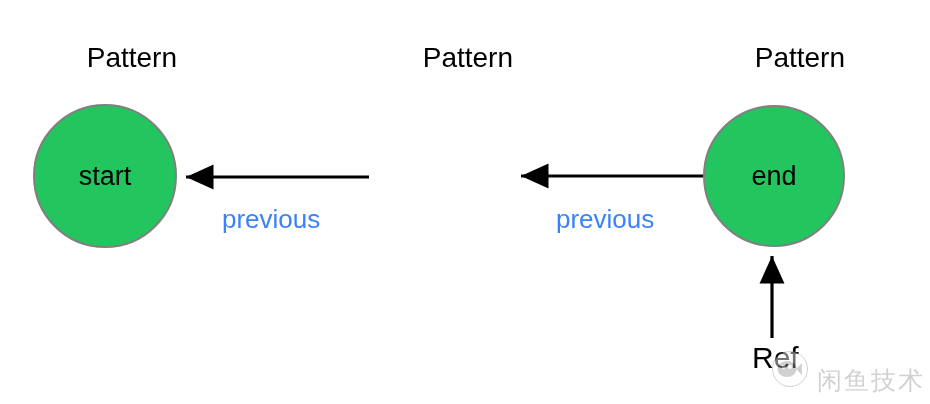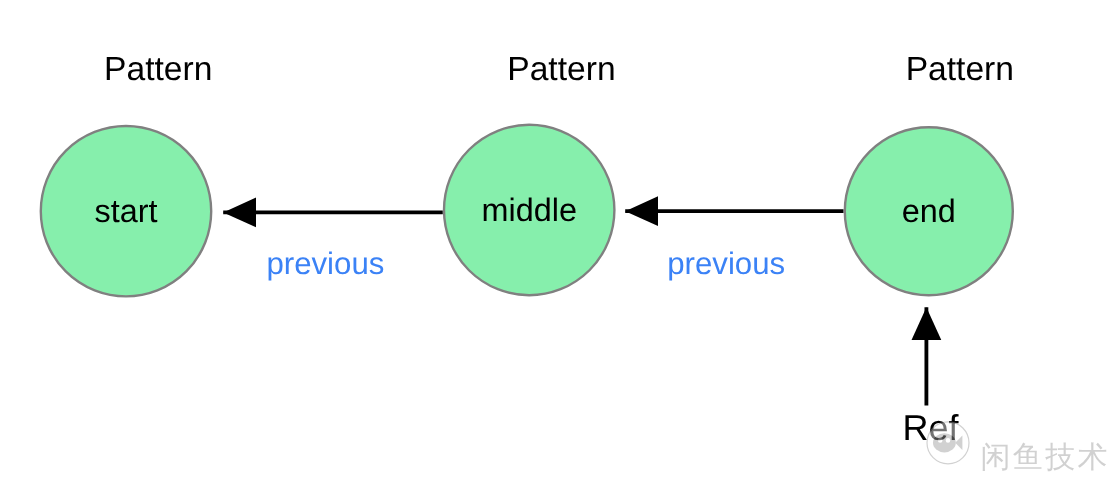--- a/index.html
+++ b/index.html
@@ -13,21 +13,21 @@
   #diagram-canvas {
     position: relative;
     width: 930px;
     height: 404px;
     background: #ffffff;
     overflow: hidden;
   }
   .node {
     position: absolute;
     border-radius: 50%;
-    background: #86efac;
+    background: #22c55e;
     border: 2px solid #808080;
     box-sizing: border-box;
     display: flex;
     align-items: center;
     justify-content: center;
   }
   .node-label {
     font-size: 27px;
     color: #000000;
     line-height: 1;
@@ -108,23 +108,20 @@
   </svg>
 
   <div class="stereotype" style="left:33px; top:44px; width:144px;">Pattern</div>
   <div class="stereotype" style="left:369px; top:44px; width:144px;">Pattern</div>
   <div class="stereotype" style="left:703px; top:44px; width:142px;">Pattern</div>
 
   <div class="node" style="left:33px; top:104px; width:144px; height:144px;">
     <span class="node-label">start</span>
   </div>
 
-  <div class="node" style="left:369px; top:103px; width:144px; height:144px;">
-    <span class="node-label">middle</span>
-  </div>
 
   <div class="node" style="left:703px; top:105px; width:142px; height:142px;">
     <span class="node-label">end</span>
   </div>
 
   <div class="edge-label" style="left:222px; top:206px;">previous</div>
   <div class="edge-label" style="left:556px; top:206px;">previous</div>
 
   <div class="ref-label" style="left:752px; top:343px;">Ref</div>
 

